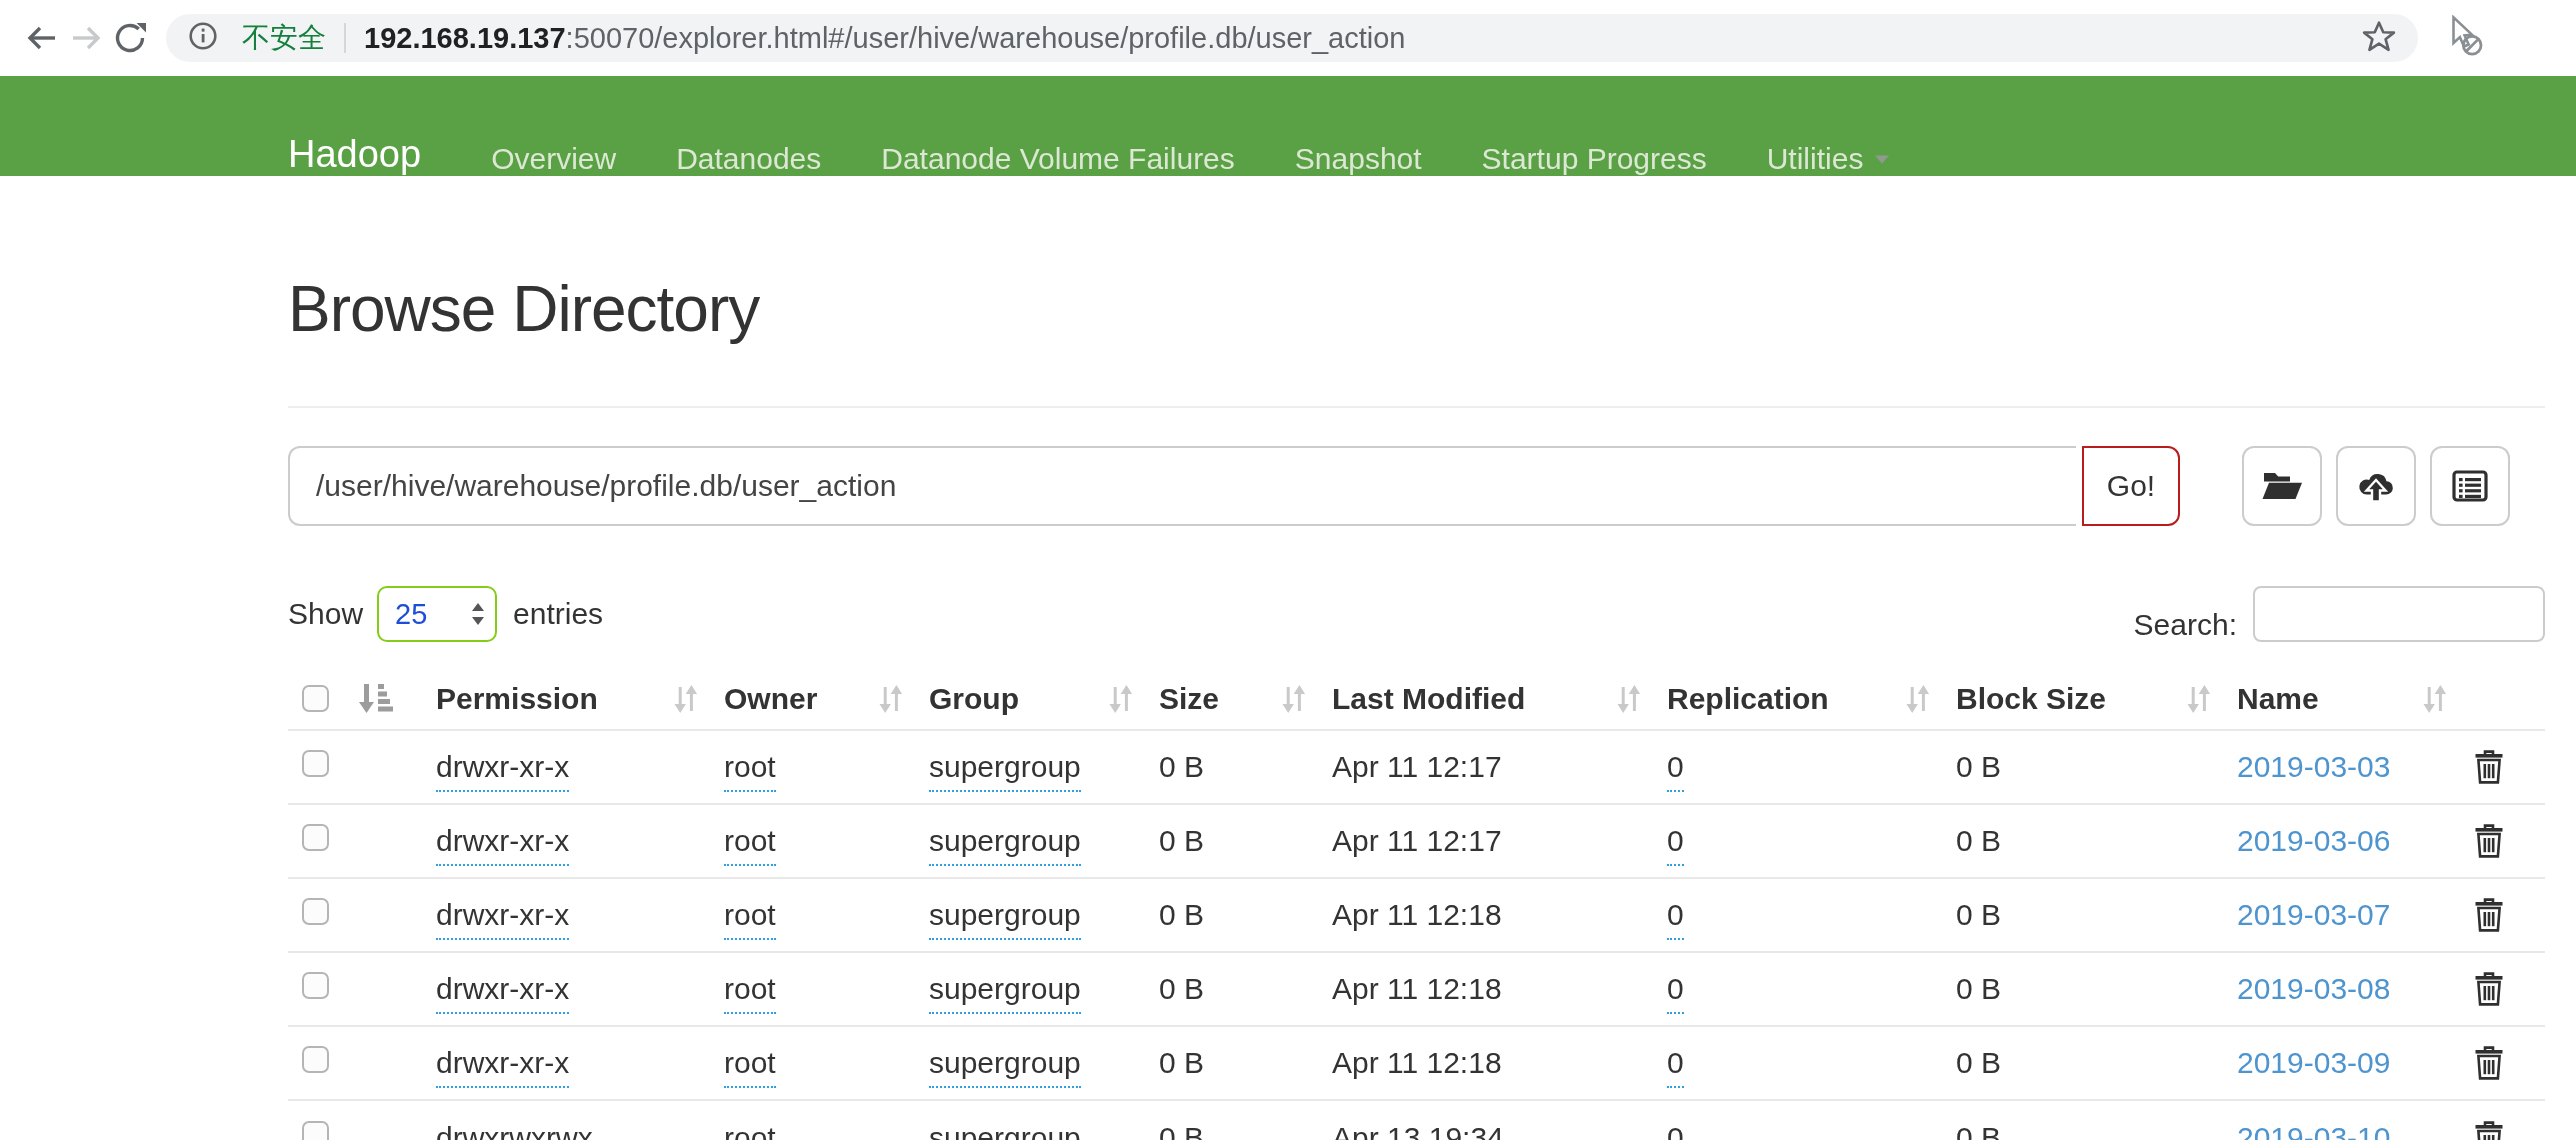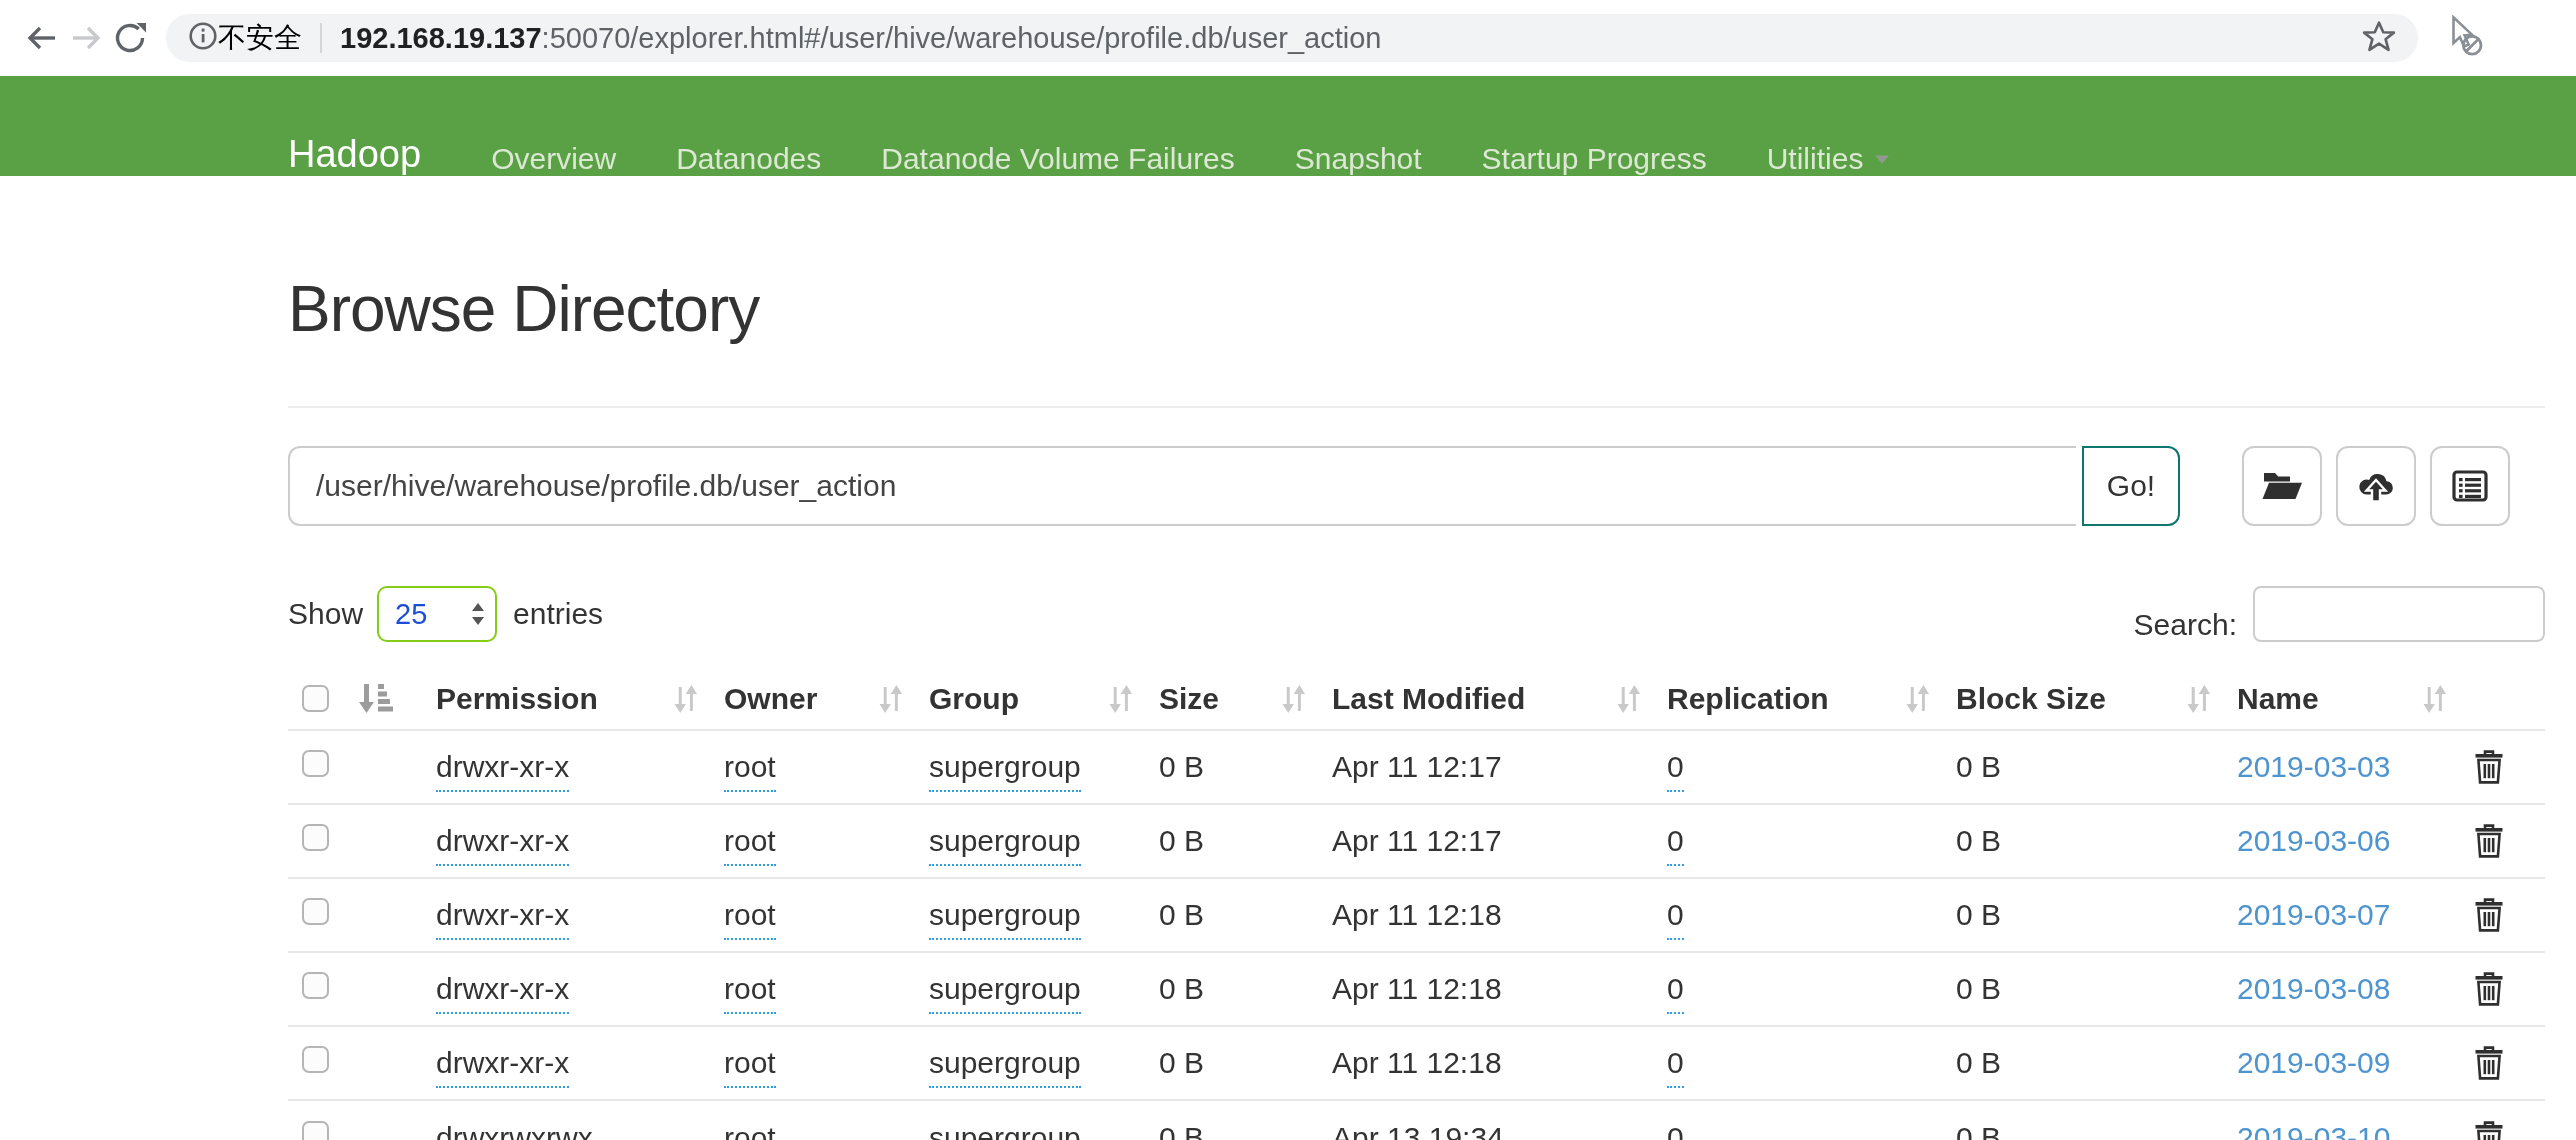--- a/index.html
+++ b/index.html
@@ -5,21 +5,21 @@
   * { box-sizing: border-box; margin: 0; padding: 0; }
   html, body { width: 2576px; height: 1140px; overflow: hidden; background: #fff;
     font-family: "Liberation Sans", "DejaVu Sans", sans-serif; }
 
   
   .chrome { height: 76px; display: flex; align-items: center; background: #fff; padding: 0 18px 0 20px; }
   .chrome-btn { width: 44px; height: 44px; display: flex; align-items: center; justify-content: center;
     border: none; background: transparent; flex: 0 0 auto; }
   .addr-pill { margin-left: 14px; height: 48px; flex: 0 0 2252px; background: #f1f3f4;
     border-radius: 24px; display: flex; align-items: center; padding: 0 22px; }
-  .addr-sec { color: #000000; font-size: 28px; margin-left: 0; white-space: nowrap; }
+  .addr-sec { color: #15803d; font-size: 28px; margin-left: 24px; white-space: nowrap; }
   .addr-div { width: 0; height: 30px; border-left: 2px solid #d4d7da; margin: 0 18px; }
   .addr-url { font-size: 29px; color: #5f6368; white-space: nowrap; overflow: hidden; }
   .addr-url .host { color: #202124; font-weight: 600; }
   .addr-star { margin-left: auto; }
   .cursor-ind { margin-left: 26px; }
 
   
   .navbar { height: 100px; background: #5aa044; display: flex; align-items: flex-end; padding-left: 288px; }
   .brand { color: #ffffff; font-size: 38px; margin-right: 40px; text-decoration: none; }
   .nav-item { color: #dce8d4; font-size: 30px; padding: 0 30px; text-decoration: none; white-space: nowrap;
@@ -28,21 +28,21 @@
   
   .container { padding: 0 31px 0 288px; }
   h1.page-title { font-size: 64px; font-weight: 500; color: #333; margin-top: 98px; line-height: 70px; letter-spacing: -1px; }
   hr.title-rule { border: none; border-top: 2px solid #eee; margin-top: 62px; }
 
   .path-row { margin-top: 38px; display: flex; align-items: flex-start; }
   .input-group { display: flex; width: 1892px; height: 104px; gap: 6px; }
   .path-input { flex: 1; height: 80px; border: 2px solid #ccc; border-right: none;
     border-radius: 12px 0 0 12px; font-size: 30px; color: #444; padding: 0 26px; outline: none;
     font-family: inherit; }
-  .go-btn { width: 98px; height: 80px; border: 2px solid #0f766e; background: #fff; color: #333;
+  .go-btn { width: 98px; height: 80px; border: 2px solid #b91c1c; background: #fff; color: #333;
     font-size: 30px; border-radius: 0 12px 12px 0; font-family: inherit; }
   .icon-btns { margin-left: 62px; display: flex; gap: 14px; }
   .icon-btn { width: 80px; height: 80px; border: 2px solid #ccc; border-radius: 12px; background: #fff;
     display: flex; align-items: center; justify-content: center; }
 
   .controls-row { margin-top: 36px; display: flex; align-items: center; font-size: 30px; color: #333; }
   .select-wrap { position: relative; margin: 0 16px 0 14px; }
   .entries-select { appearance: none; -webkit-appearance: none; width: 120px; height: 56px;
     border: 2px solid #84cc16; border-radius: 10px; background: #fff; font-size: 29px; color: #1d4ed8;
     padding: 0 40px 0 16px; font-family: inherit; }

